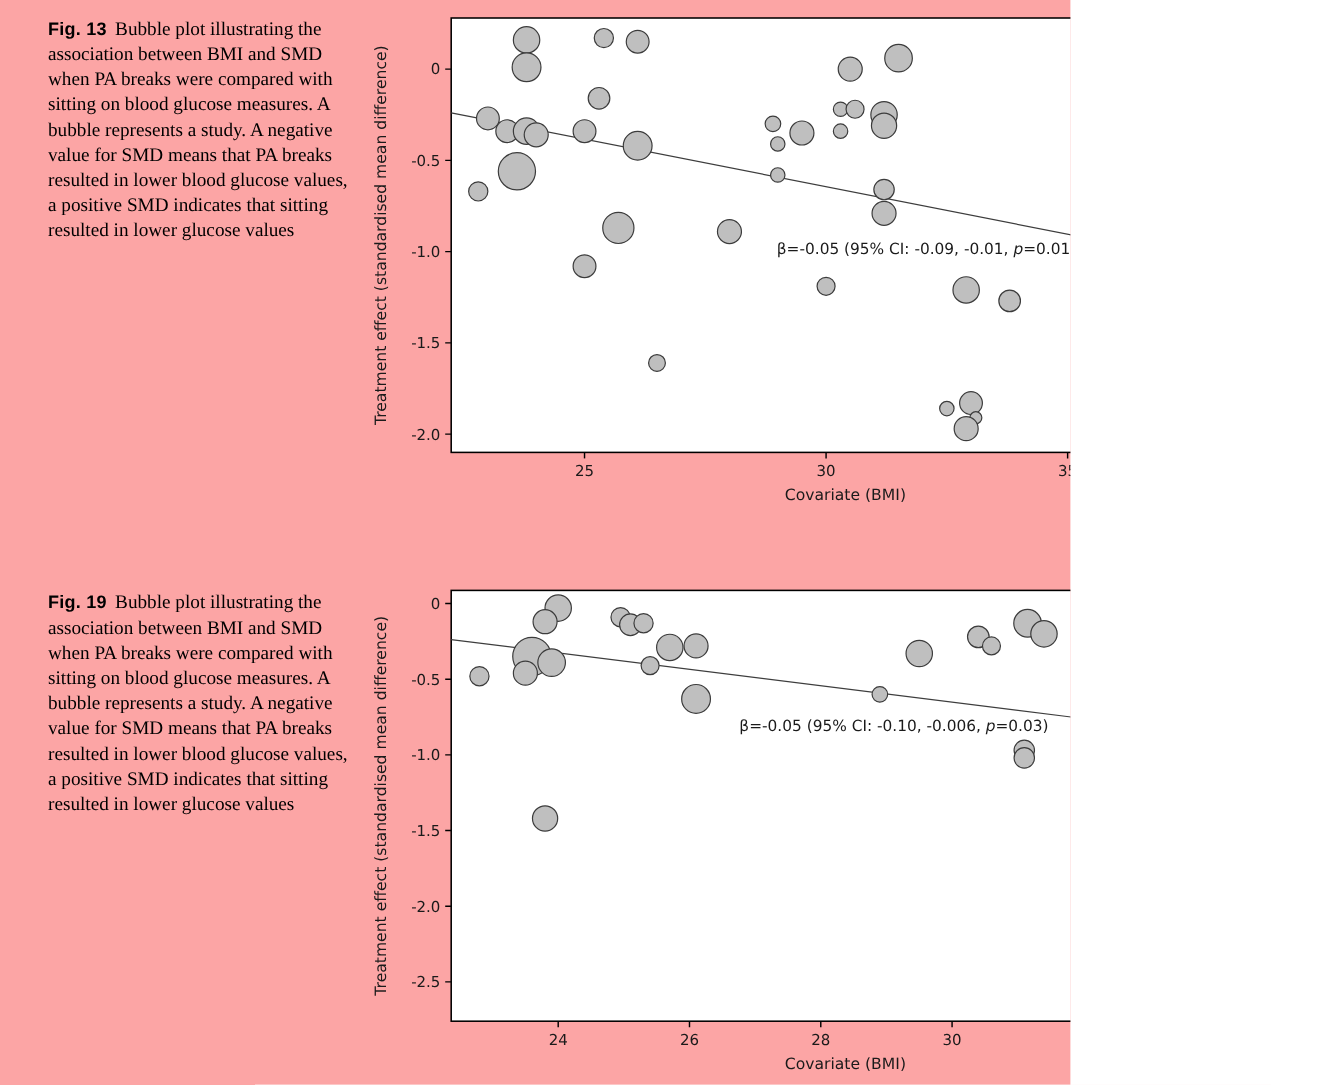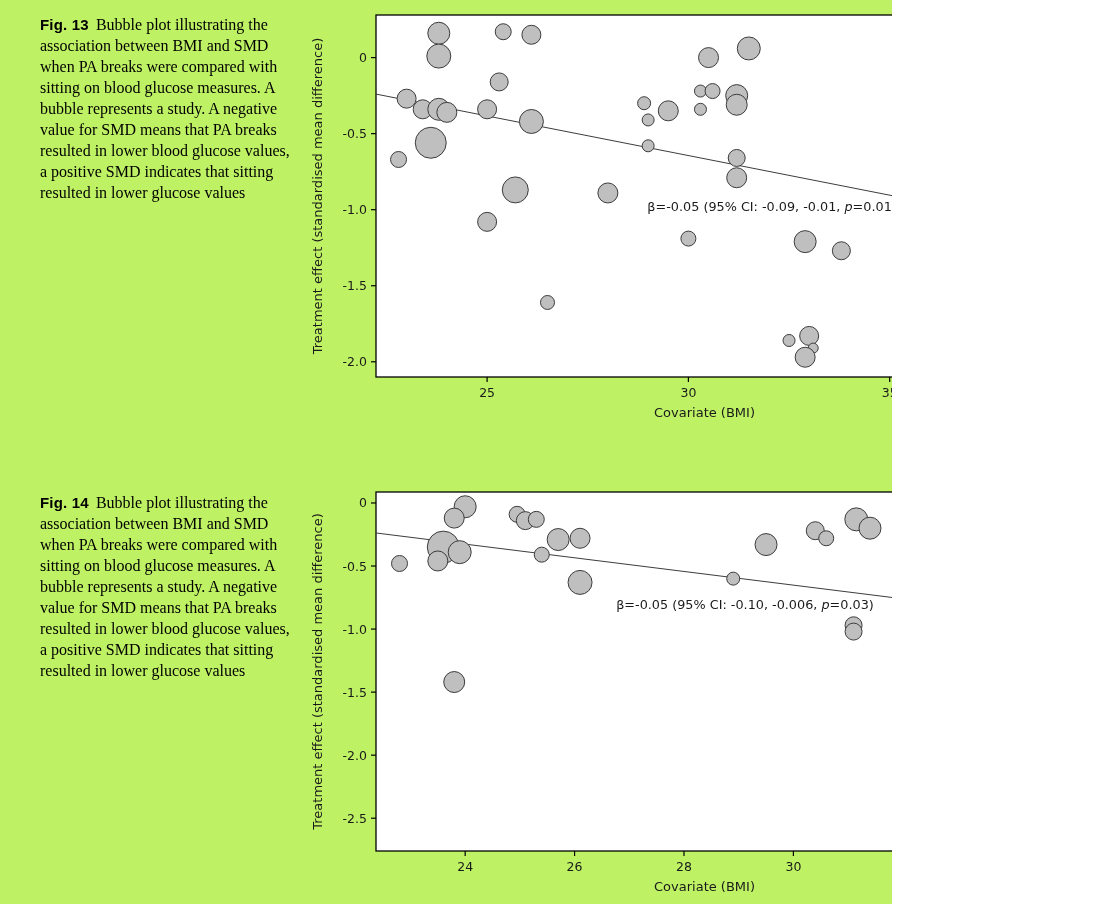--- a/index.html
+++ b/index.html
@@ -1,16 +1,16 @@
 <!DOCTYPE html>
 <html><head>
 <meta charset="utf-8">
 <style>
   html,body{margin:0;padding:0;background:#ffffff;}
-  #page{position:relative;width:892px;height:904px;background:#bef264;overflow:hidden;
+  #page{position:relative;width:892px;height:904px;background:#fca5a5;overflow:hidden;
         font-family:"Liberation Sans",sans-serif;}
   .caption{position:absolute;left:40px;width:256px;
            font-family:"Liberation Serif",serif;font-size:16px;line-height:21px;color:#000;}
   .fig-label{font-family:"Liberation Sans",sans-serif;font-weight:bold;font-size:15px;
              letter-spacing:.2px;margin-right:7px;}
   .chart{position:absolute;left:308px;}
   svg text{font-family:"DejaVu Sans","Liberation Sans",sans-serif;fill:#1a1a1a;}
   svg .tick{font-size:12.5px;}
   svg .axis-label{font-size:13px;}
   svg .annotation{font-size:12.8px;}
@@ -80,21 +80,21 @@
       <circle cx="481.04044117647055" cy="330.4957983193278" r="6" fill="#bfbfbf" stroke="#3c3c3c" stroke-width="1"></circle>
       <circle cx="501.16911764705884" cy="325.9327731092438" r="9.5" fill="#bfbfbf" stroke="#3c3c3c" stroke-width="1"></circle>
       <circle cx="505.1948529411765" cy="338.10084033613447" r="5" fill="#bfbfbf" stroke="#3c3c3c" stroke-width="1"></circle>
       <circle cx="497.1433823529411" cy="347.22689075630257" r="10" fill="#bfbfbf" stroke="#3c3c3c" stroke-width="1"></circle>
       <circle cx="698.4301470588234" cy="100.82352941176471" r="8" fill="#bfbfbf" stroke="#3c3c3c" stroke-width="1"></circle>
       <circle cx="698.4301470588234" cy="123.63865546218487" r="8" fill="#bfbfbf" stroke="#3c3c3c" stroke-width="1"></circle>
       <text x="339.33455882352945" y="201.40756302521012" class="annotation"><tspan>β=-0.05 (95% CI: -0.09, -0.01, </tspan><tspan font-style="italic">p</tspan><tspan>=0.01)</tspan></text>
     </svg>
 
   <div class="caption" style="top:492px">
-    <span class="fig-label">Fig. 14</span><span>Bubble plot illustrating the association between BMI and SMD when PA breaks were compared with sitting on blood glucose measures. A bubble represents a study. A negative value for SMD means that PA breaks resulted in lower blood glucose values, a positive SMD indicates that sitting resulted in lower glucose values</span>
+    <span class="fig-label">Fig. 19</span><span>Bubble plot illustrating the association between BMI and SMD when PA breaks were compared with sitting on blood glucose measures. A bubble represents a study. A negative value for SMD means that PA breaks resulted in lower blood glucose values, a positive SMD indicates that sitting resulted in lower glucose values</span>
   </div>
   <svg class="chart" style="top:478px" width="735" height="426" viewBox="0 0 735 426">
       <rect x="68" y="14" width="657" height="359" fill="#ffffff" stroke="#000000" stroke-width="1.3"></rect>
       <line x1="157.1681931723563" y1="373" x2="157.1681931723563" y2="378" stroke="#000" stroke-width="1.2"></line>
       <text x="157.1681931723563" y="393" text-anchor="middle" class="tick">24</text>
       <line x1="266.57701915070766" y1="373" x2="266.57701915070766" y2="378" stroke="#000" stroke-width="1.2"></line>
       <text x="266.57701915070766" y="393" text-anchor="middle" class="tick">26</text>
       <line x1="375.98584512905904" y1="373" x2="375.98584512905904" y2="378" stroke="#000" stroke-width="1.2"></line>
       <text x="375.98584512905904" y="393" text-anchor="middle" class="tick">28</text>
       <line x1="485.39467110741043" y1="373" x2="485.39467110741043" y2="378" stroke="#000" stroke-width="1.2"></line>

